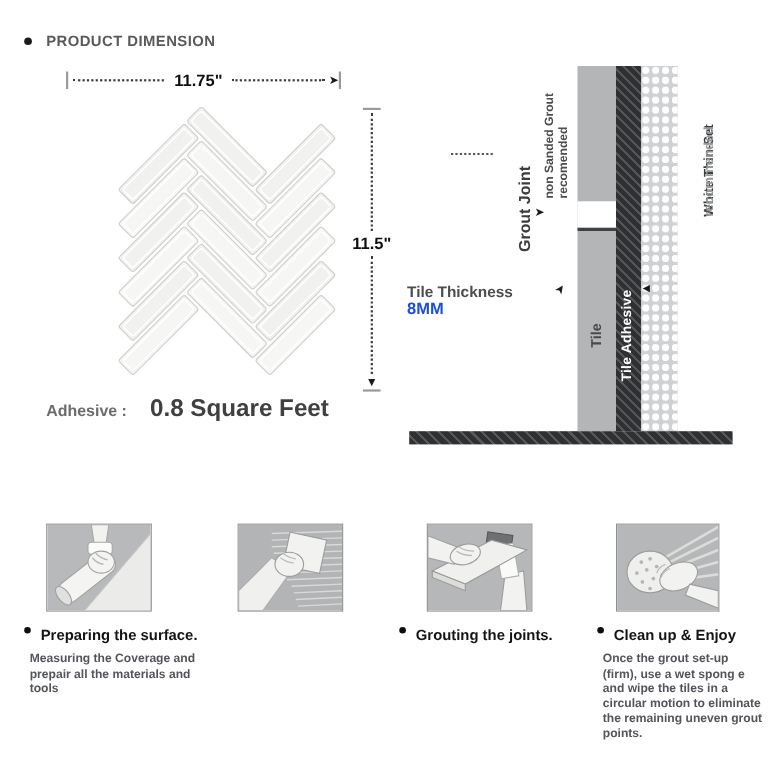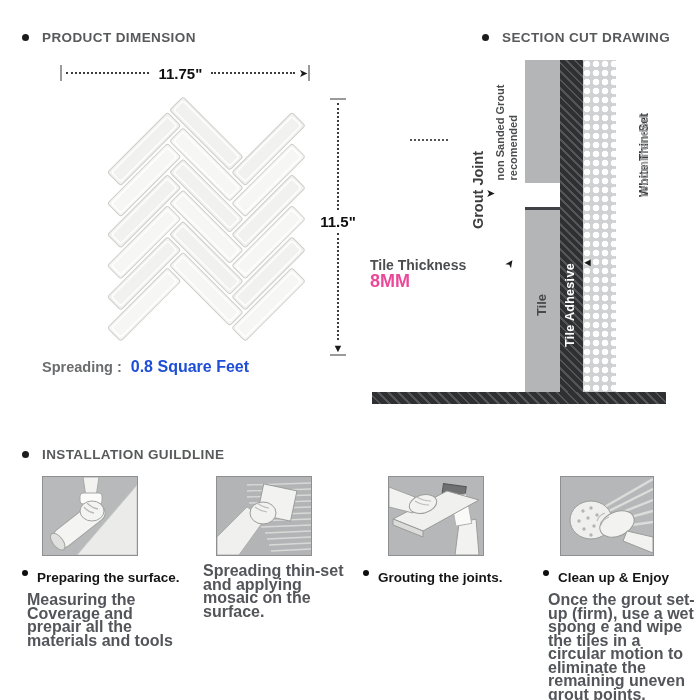--- a/index.html
+++ b/index.html
@@ -23,21 +23,21 @@
   
   .vdim{position:absolute;left:316px;top:98px;width:44px;height:258px;display:flex;
         flex-direction:column;align-items:center;}
 
   
   .mosaic-wrap{position:absolute;left:54px;top:90px;width:258px;height:258px;}
 
   
   .coverage{position:absolute;left:42px;top:358px;display:flex;align-items:baseline;}
   .coverage-label{color:#6b6c6e;font-weight:bold;font-size:14.5px;}
-  .coverage-value{color:#1d4ed8;font-weight:bold;font-size:16px;margin-left:9px;}
+  .coverage-value{color:#404040;font-weight:bold;font-size:22px;margin-left:21px;}
 
   
   .drawing{position:absolute;left:370px;top:55px;width:312px;height:354px;}
   .drawing *{position:absolute;}
   .col-tile{left:155px;top:5px;width:35px;height:332px;background:#b3b5b7;}
   .grout-gap{left:155px;top:128px;width:35px;height:24px;background:#fff;border-bottom:3px solid #3f4144;}
   .col-adhesive{left:190px;top:5px;width:23px;height:332px;
       background:repeating-linear-gradient(45deg,#2f3032 0 4px,#545558 4px 6px);}
   .col-thinset{left:213px;top:5px;width:33px;height:332px;background-color:#d0d1d3;
       background-image:radial-gradient(circle at 4px 4px,#ffffff 3.1px,rgba(0,0,0,0) 3.6px);
@@ -46,21 +46,21 @@
       background:repeating-linear-gradient(45deg,#2f3032 0 5px,#56575a 5px 7px);}
   .rot{transform:rotate(-90deg);}
   .grout-joint-label{left:55px;top:125px;width:110px;height:20px;text-align:center;
       font-weight:bold;font-size:14.5px;color:#3b3d3f;white-space:nowrap;}
   .grout-note{left:88px;top:64px;width:97px;height:26px;font-weight:bold;font-size:11px;
       line-height:13px;color:#4b4d4f;text-align:left;white-space:nowrap;}
   .grout-arrow{left:116px;top:131px;width:54px;height:14px;display:flex;align-items:center;}
   .stray-dots{left:40px;top:84px;width:38px;height:0;border-top:2px dotted #555;}
   .thickness-label{left:0;top:202px;width:127px;text-align:left;font-weight:bold;
       font-size:14px;line-height:16px;color:#4b4d4f;}
-  .thickness-value{color:#ec4899;font-size:18px;}
+  .thickness-value{color:#1d4ed8;font-size:15px;}
   .thickness-arrow{left:137px;top:205px;width:60px;height:14px;display:flex;align-items:center;
       transform:rotate(-55deg);transform-origin:left center;}
   .tile-label{left:142px;top:242px;width:60px;height:16px;text-align:center;
       font-weight:bold;font-size:13px;color:#47494b;white-space:nowrap;}
   .adhesive-label{left:146px;top:242px;width:110px;height:16px;text-align:center;
       font-weight:bold;font-size:12.5px;color:#ffffff;white-space:nowrap;letter-spacing:.3px;}
   .thinset-label{left:190px;top:134px;width:170px;height:16px;text-align:center;
       font-size:12px;white-space:nowrap;}
   .thinset-name{font-weight:bold;color:#3b3d3f;}
   .thinset-note{font-weight:bold;color:#97999b;}
@@ -73,21 +73,21 @@
   .step-3{left:363px;width:162px;}
   .step-4{left:543px;width:152px;}
   .thumb{border:1px solid #8d8f91;display:block;}
   .step-1 .thumb{margin-left:20px;}
   .step-2 .thumb{margin-left:18px;}
   .step-3 .thumb{margin-left:25px;}
   .step-4 .thumb{margin-left:17px;}
   .step-title{margin-top:14px;display:flex;gap:9px;
       font-weight:bold;font-size:13.5px;color:#141414;}
   .step-title .bullet-dot{width:6px;height:6px;background:#0e0e0e;}
-  .step-desc{margin-top:8px;padding-left:5px;font-weight:bold;font-size:16px;
+  .step-desc{margin-top:8px;padding-left:5px;font-weight:bold;font-size:11px;
       line-height:13.5px;color:#53555a;}
 </style>
 </head>
 <body>
 
 <div class="page">
 
   <div class="section-heading" style="left:22px;top:30px;">
     <span class="bullet-dot"></span>
     <span>PRODUCT DIMENSION</span>
@@ -148,28 +148,24 @@
   <div class="vdim">
     <span class="end-bar-h"></span>
     <span class="dotline-v"></span>
     <span class="dim-label">11.5"</span>
     <span class="dotline-v"></span>
     <span class="arrow-glyph">▼</span>
     <span class="end-bar-h"></span>
   </div>
 
   <div class="coverage">
-    <span class="coverage-label">Spreading :</span>
+    <span class="coverage-label">Adhesive :</span>
     <span class="coverage-value">0.8 Square Feet</span>
   </div>
 
-  <div class="section-heading" style="left:482px;top:30px;">
-    <span class="bullet-dot"></span>
-    <span>SECTION CUT DRAWING</span>
-  </div>
 
   <div class="drawing">
     <div class="col-tile"></div>
     <div class="col-adhesive"></div>
     <div class="col-thinset"></div>
     <div class="grout-gap"></div>
     <div class="floor"></div>
 
     <div class="stray-dots"></div>
 
@@ -204,24 +200,20 @@
       <span class="thinset-name">White Thin-Set</span>
       <span class="thinset-note">recommended</span>
     </div>
 
     <div class="thinset-arrow">
       <span class="arrow-glyph">◄</span>
       <span class="dotline-h"></span>
     </div>
   </div>
 
-  <div class="section-heading" style="left:22px;top:447px;">
-    <span class="bullet-dot"></span>
-    <span>INSTALLATION GUILDLINE</span>
-  </div>
 
   <div class="step step-1">
     <svg class="thumb" width="94" height="78" viewBox="0 0 94 78" xmlns="http://www.w3.org/2000/svg">
       <rect x="0" y="0" width="94" height="78" fill="#b7b9bb"></rect>
       <polygon points="34,78 94,8 94,78" fill="#ebecea" stroke="#c6c7c5" stroke-width="1"></polygon>
       <polygon points="40,0 56,0 53,20 43,20" fill="#f2f2f0" stroke="#a8a8a6" stroke-width="1"></polygon>
       <rect x="37" y="16" width="22" height="11" rx="3" fill="#fbfbf9" stroke="#a8a8a6"></rect>
       <g transform="rotate(-38 36 48)">
         <rect x="6" y="38" width="60" height="20" rx="9" fill="#f4f4f2" stroke="#a2a2a0"></rect>
         <ellipse cx="9" cy="48" rx="5" ry="10" fill="#e0e0de" stroke="#a2a2a0"></ellipse>
@@ -253,21 +245,20 @@
         <line x1="52" y1="68" x2="94" y2="66"></line>
           <line x1="54" y1="74" x2="94" y2="72"></line>
       </g>
       <g transform="rotate(12 60 26)">
         <rect x="43" y="10" width="34" height="31" fill="#f2f3f1" stroke="#9c9c9a"></rect>
       </g>
       <polygon points="0,78 22,78 48,42 30,30 0,60" fill="#f0f1ef" stroke="#aeaeac"></polygon>
       <ellipse cx="46" cy="36" rx="13" ry="11" fill="#f2f3f1" stroke="#9c9c9a"></ellipse>
       <path d="M38,30 q5,4 12,5 M40,26 q5,4 12,5" fill="none" stroke="#bcbcba" stroke-width="1.2"></path>
     </svg>
-    <div class="step-desc">Spreading thin-set and applying mosaic on the surface.</div>
   </div>
 
   <div class="step step-3">
     <svg class="thumb" width="94" height="78" viewBox="0 0 94 78" xmlns="http://www.w3.org/2000/svg">
       <rect x="0" y="0" width="94" height="78" fill="#b5b7b9"></rect>
       <g transform="rotate(8 64 18)">
         <rect x="53" y="8" width="23" height="19" fill="#6e7072" stroke="#565858"></rect>
       </g>
       <polygon points="66,78 90,78 87,42 70,46" fill="#f2f3f1" stroke="#9c9c9a"></polygon>
       <g transform="rotate(-10 72 32)">

